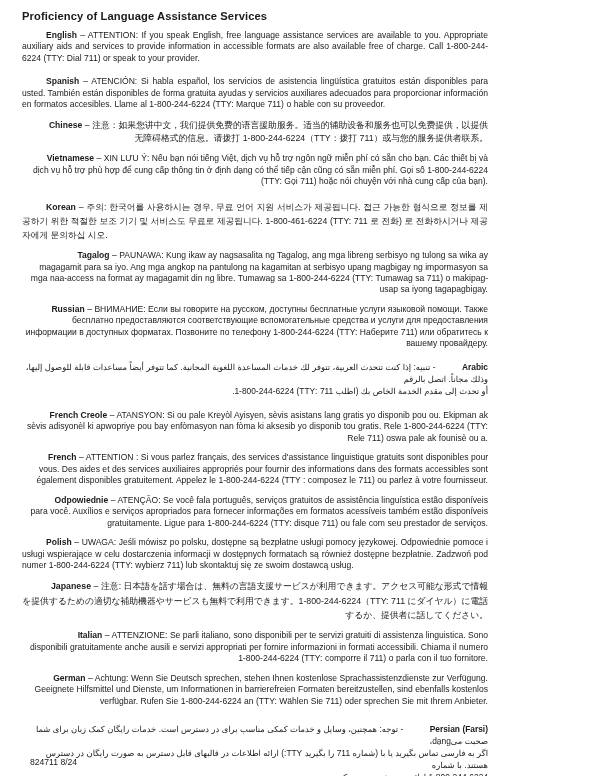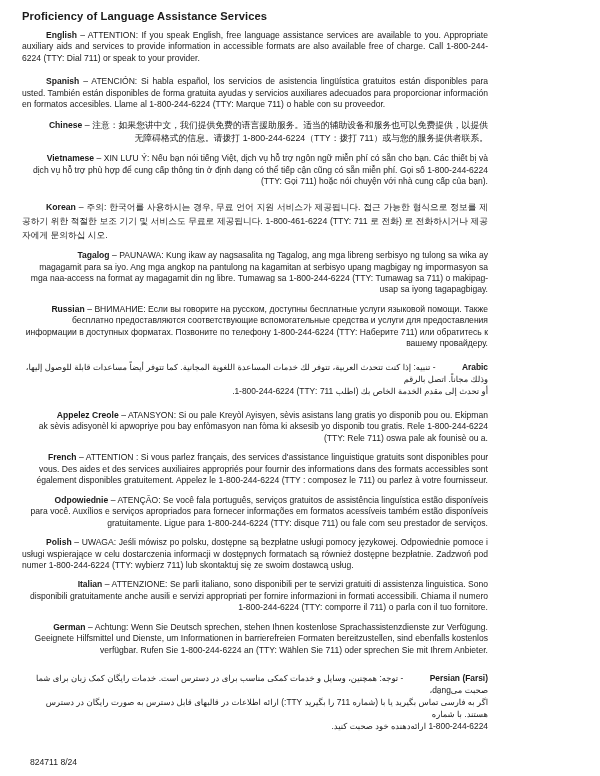--- a/index.html
+++ b/index.html
@@ -133,35 +133,38 @@
   <div class="spacer-sm"></div>
 
   <div class="lang-block rtl">
     <span class="rtl-line rtl-right"><span class="lang-name">Arabic</span><span> - </span><span>تنبيه: إذا كنت تتحدث العربية، تتوفر لك خدمات المساعدة اللغوية المجانية. كما تتوفر أيضاً مساعدات قابلة للوصول إليها، وذلك مجاناً. اتصل بالرقم</span></span>
     <span class="rtl-line rtl-center">أو تحدث إلى مقدم الخدمة الخاص بك (اطلب 711 :TTY) 1-800-244-6224.</span>
   </div>
 
   <div class="spacer-sm"></div>
 
   <p class="lang-block no-justify">
-    <span class="lang-name">Appelez Creole</span><span> – </span><span>ATANSYON: Si ou pale Kreyòl Ayisyen, sèvis asistans lang gratis yo disponib pou ou. Ekipman ak sèvis adisyonèl ki apwopriye pou bay enfòmasyon nan fòma ki aksesib yo disponib tou gratis. Rele 1-800-244-6224 (TTY: Rele 711) oswa pale ak founisè ou a.</span>
+    <span class="lang-name">French Creole</span><span> – </span><span>ATANSYON: Si ou pale Kreyòl Ayisyen, sèvis asistans lang gratis yo disponib pou ou. Ekipman ak sèvis adisyonèl ki apwopriye pou bay enfòmasyon nan fòma ki aksesib yo disponib tou gratis. Rele 1-800-244-6224 (TTY: Rele 711) oswa pale ak founisè ou a.</span>
   </p>
 
   <p class="lang-block no-justify">
     <span class="lang-name">French</span><span> – </span><span>ATTENTION : Si vous parlez français, des services d'assistance linguistique gratuits sont disponibles pour vous. Des aides et des services auxiliaires appropriés pour fournir des informations dans des formats accessibles sont également disponibles gratuitement. Appelez le 1-800-244-6224 (TTY : composez le 711) ou parlez à votre fournisseur.</span>
   </p>
 
   <p class="lang-block no-justify">
     <span class="lang-name">Odpowiednie</span><span> – </span><span>ATENÇÃO: Se você fala português, serviços gratuitos de assistência linguística estão disponíveis para você. Auxílios e serviços apropriados para fornecer informações em formatos acessíveis também estão disponíveis gratuitamente. Ligue para 1-800-244-6224 (TTY: disque 711) ou fale com seu prestador de serviços.</span>
   </p>
 
   <p class="lang-block">
     <span class="lang-name">Polish</span><span> – </span><span>UWAGA: Jeśli mówisz po polsku, dostępne są bezpłatne usługi pomocy językowej. Odpowiednie pomoce i usługi wspierające w celu dostarczenia informacji w dostępnych formatach są również dostępne bezpłatnie. Zadzwoń pod numer 1-800-244-6224 (TTY: wybierz 711) lub skontaktuj się ze swoim dostawcą usług.</span>
   </p>
 
+  <p class="lang-block japanese no-justify">
+    <span class="lang-name">Japanese</span><span> – </span><span>注意: 日本語を話す場合は、無料の言語支援サービスが利用できます。アクセス可能な形式で情報を提供するための適切な補助機器やサービスも無料で利用できます。1-800-244-6224（TTY: 711 にダイヤル）に電話するか、提供者に話してください。</span>
+  </p>
 
   <p class="lang-block no-justify">
     <span class="lang-name">Italian</span><span> – </span><span>ATTENZIONE: Se parli italiano, sono disponibili per te servizi gratuiti di assistenza linguistica. Sono disponibili gratuitamente anche ausili e servizi appropriati per fornire informazioni in formati accessibili. Chiama il numero</span><br>
     <span>1-800-244-6224 (TTY: comporre il 711) o parla con il tuo fornitore.</span>
   </p>
 
   <p class="lang-block no-justify">
     <span class="lang-name">German</span><span> – </span><span>Achtung: Wenn Sie Deutsch sprechen, stehen Ihnen kostenlose Sprachassistenzdienste zur Verfügung. Geeignete Hilfsmittel und Dienste, um Informationen in barrierefreien Formaten bereitzustellen, sind ebenfalls kostenlos verfügbar. Rufen Sie 1-800-244-6224 an (TTY: Wählen Sie 711) oder sprechen Sie mit Ihrem Anbieter.</span>
   </p>
 

